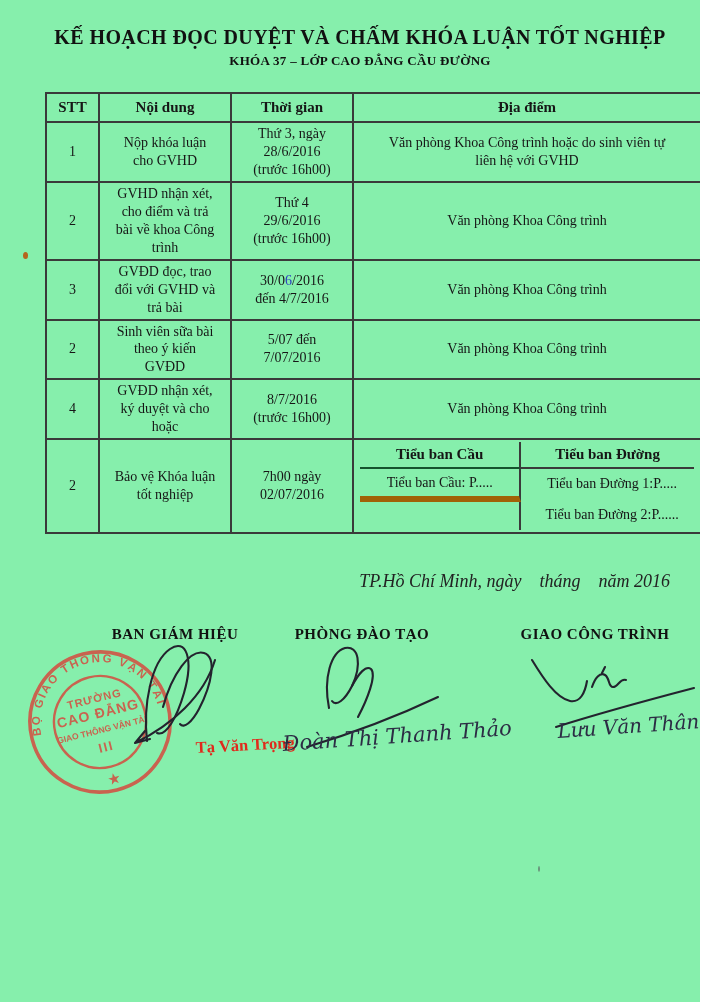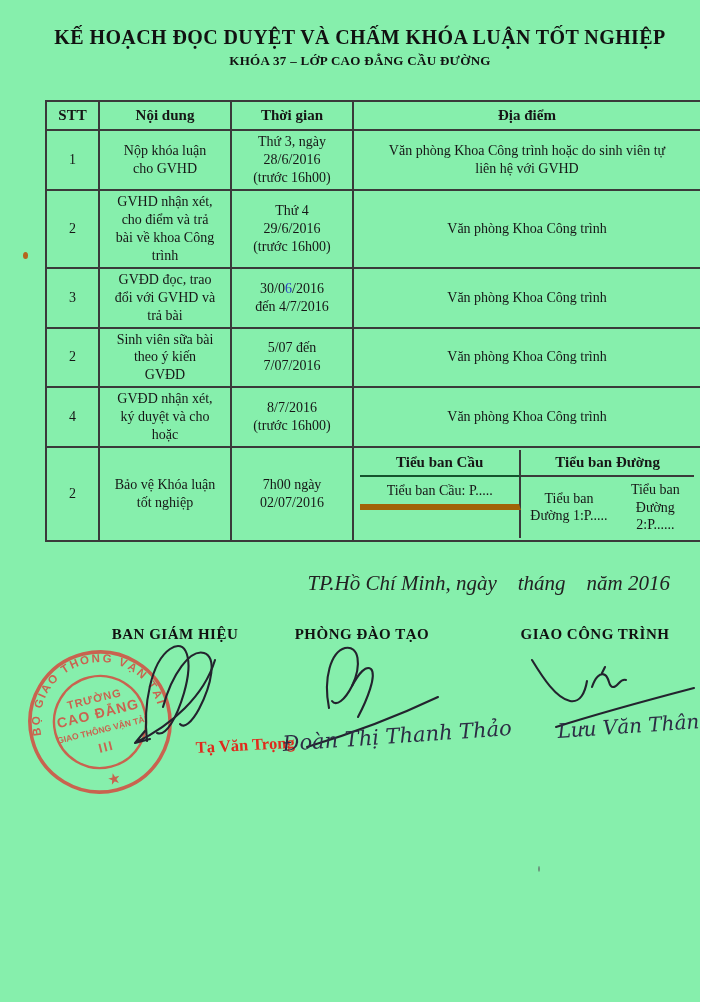--- a/index.html
+++ b/index.html
@@ -3,41 +3,41 @@
 <meta charset="utf-8">
 <style>
   html,body{margin:0;padding:0;}
   body{width:720px;height:1002px;background:#ffffff;}
   .page{position:relative;width:700px;height:1002px;background:#86efac;overflow:hidden;
         font-family:"Liberation Serif", serif;color:#1a1a1a;}
   .doc-title{position:absolute;top:26px;left:0;width:720px;text-align:center;
              font-size:20px;font-weight:bold;letter-spacing:.4px;color:#111;}
   .doc-subtitle{position:absolute;top:53px;left:0;width:720px;text-align:center;
                 font-size:13px;font-weight:bold;letter-spacing:.3px;color:#111;}
-  table.sched{position:absolute;left:45px;top:100px;width:655px;border-collapse:collapse;
+  table.sched{position:absolute;left:45px;top:92px;width:655px;border-collapse:collapse;
               table-layout:fixed;font-size:14px;color:#161616;}
   table.sched th,table.sched td{border:2px solid #3a3a3a;text-align:center;vertical-align:middle;
               padding:2px 6px;line-height:1.28;}
   table.sched th{font-size:15px;font-weight:bold;padding:4px 2px;}
   .pre{white-space:pre-line;}
   .ink-blue{color:#2a3fc0;}
   tr.hrow{height:28px;} tr.r1{height:60px;} tr.r2{height:76px;} tr.r3{height:56px;}
   tr.r4{height:57px;} tr.r5{height:55px;} tr.r6{height:92px;}
   td.subwrap{padding:0;vertical-align:top;}
   .sub{display:grid;grid-template-columns:48.3% 51.7%;grid-template-rows:27px 33px 1fr;height:88px;}
   .sub > div{display:flex;align-items:center;}
   .s-h{justify-content:center;font-weight:bold;font-size:15px;}
   .s-hl{grid-column:1;grid-row:1;border-right:2px solid #3a3a3a;border-bottom:2px solid #14532d;}
   .s-hr{grid-column:2;grid-row:1;border-bottom:2px solid #3a3a3a;}
   .s-cau{grid-column:1;grid-row:2;border-right:2px solid #3a3a3a;border-bottom:6px solid #a16207;
          justify-content:center;}
   .s-empty{grid-column:1;grid-row:3;border-right:2px solid #3a3a3a;}
-  .s-duong{grid-column:2;grid-row:2 / span 2;flex-direction:row;align-items:stretch;justify-content:stretch;}
+  .s-duong{grid-column:2;grid-row:2 / span 2;flex-direction:column;align-items:stretch;justify-content:stretch;}
   .s-duong .line{flex:1;display:flex;align-items:center;padding-left:9px;}
-  .place-date{position:absolute;top:571px;right:30px;font-style:italic;font-size:21px;
+  .place-date{position:absolute;top:571px;right:30px;font-style:italic;font-size:18px;
               color:#222;white-space:pre;margin-left:46px;}
   .sig-title{position:absolute;top:626px;transform:translateX(-50%);font-weight:bold;
              font-size:15px;letter-spacing:.5px;white-space:nowrap;color:#111;}
   .speck{position:absolute;border-radius:50%;}
   svg.overlay{position:absolute;left:0;top:0;pointer-events:none;}
   .stamp-t{font-family:"Liberation Sans", sans-serif;fill:#d8453b;font-weight:bold;}
   .sig-stroke{fill:none;stroke:#23232e;stroke-width:2.1;stroke-linecap:round;stroke-linejoin:round;}
   .hand{font-family:"DejaVu Serif", serif;font-style:italic;fill:#2c2c44;}
 </style>
 </head>

